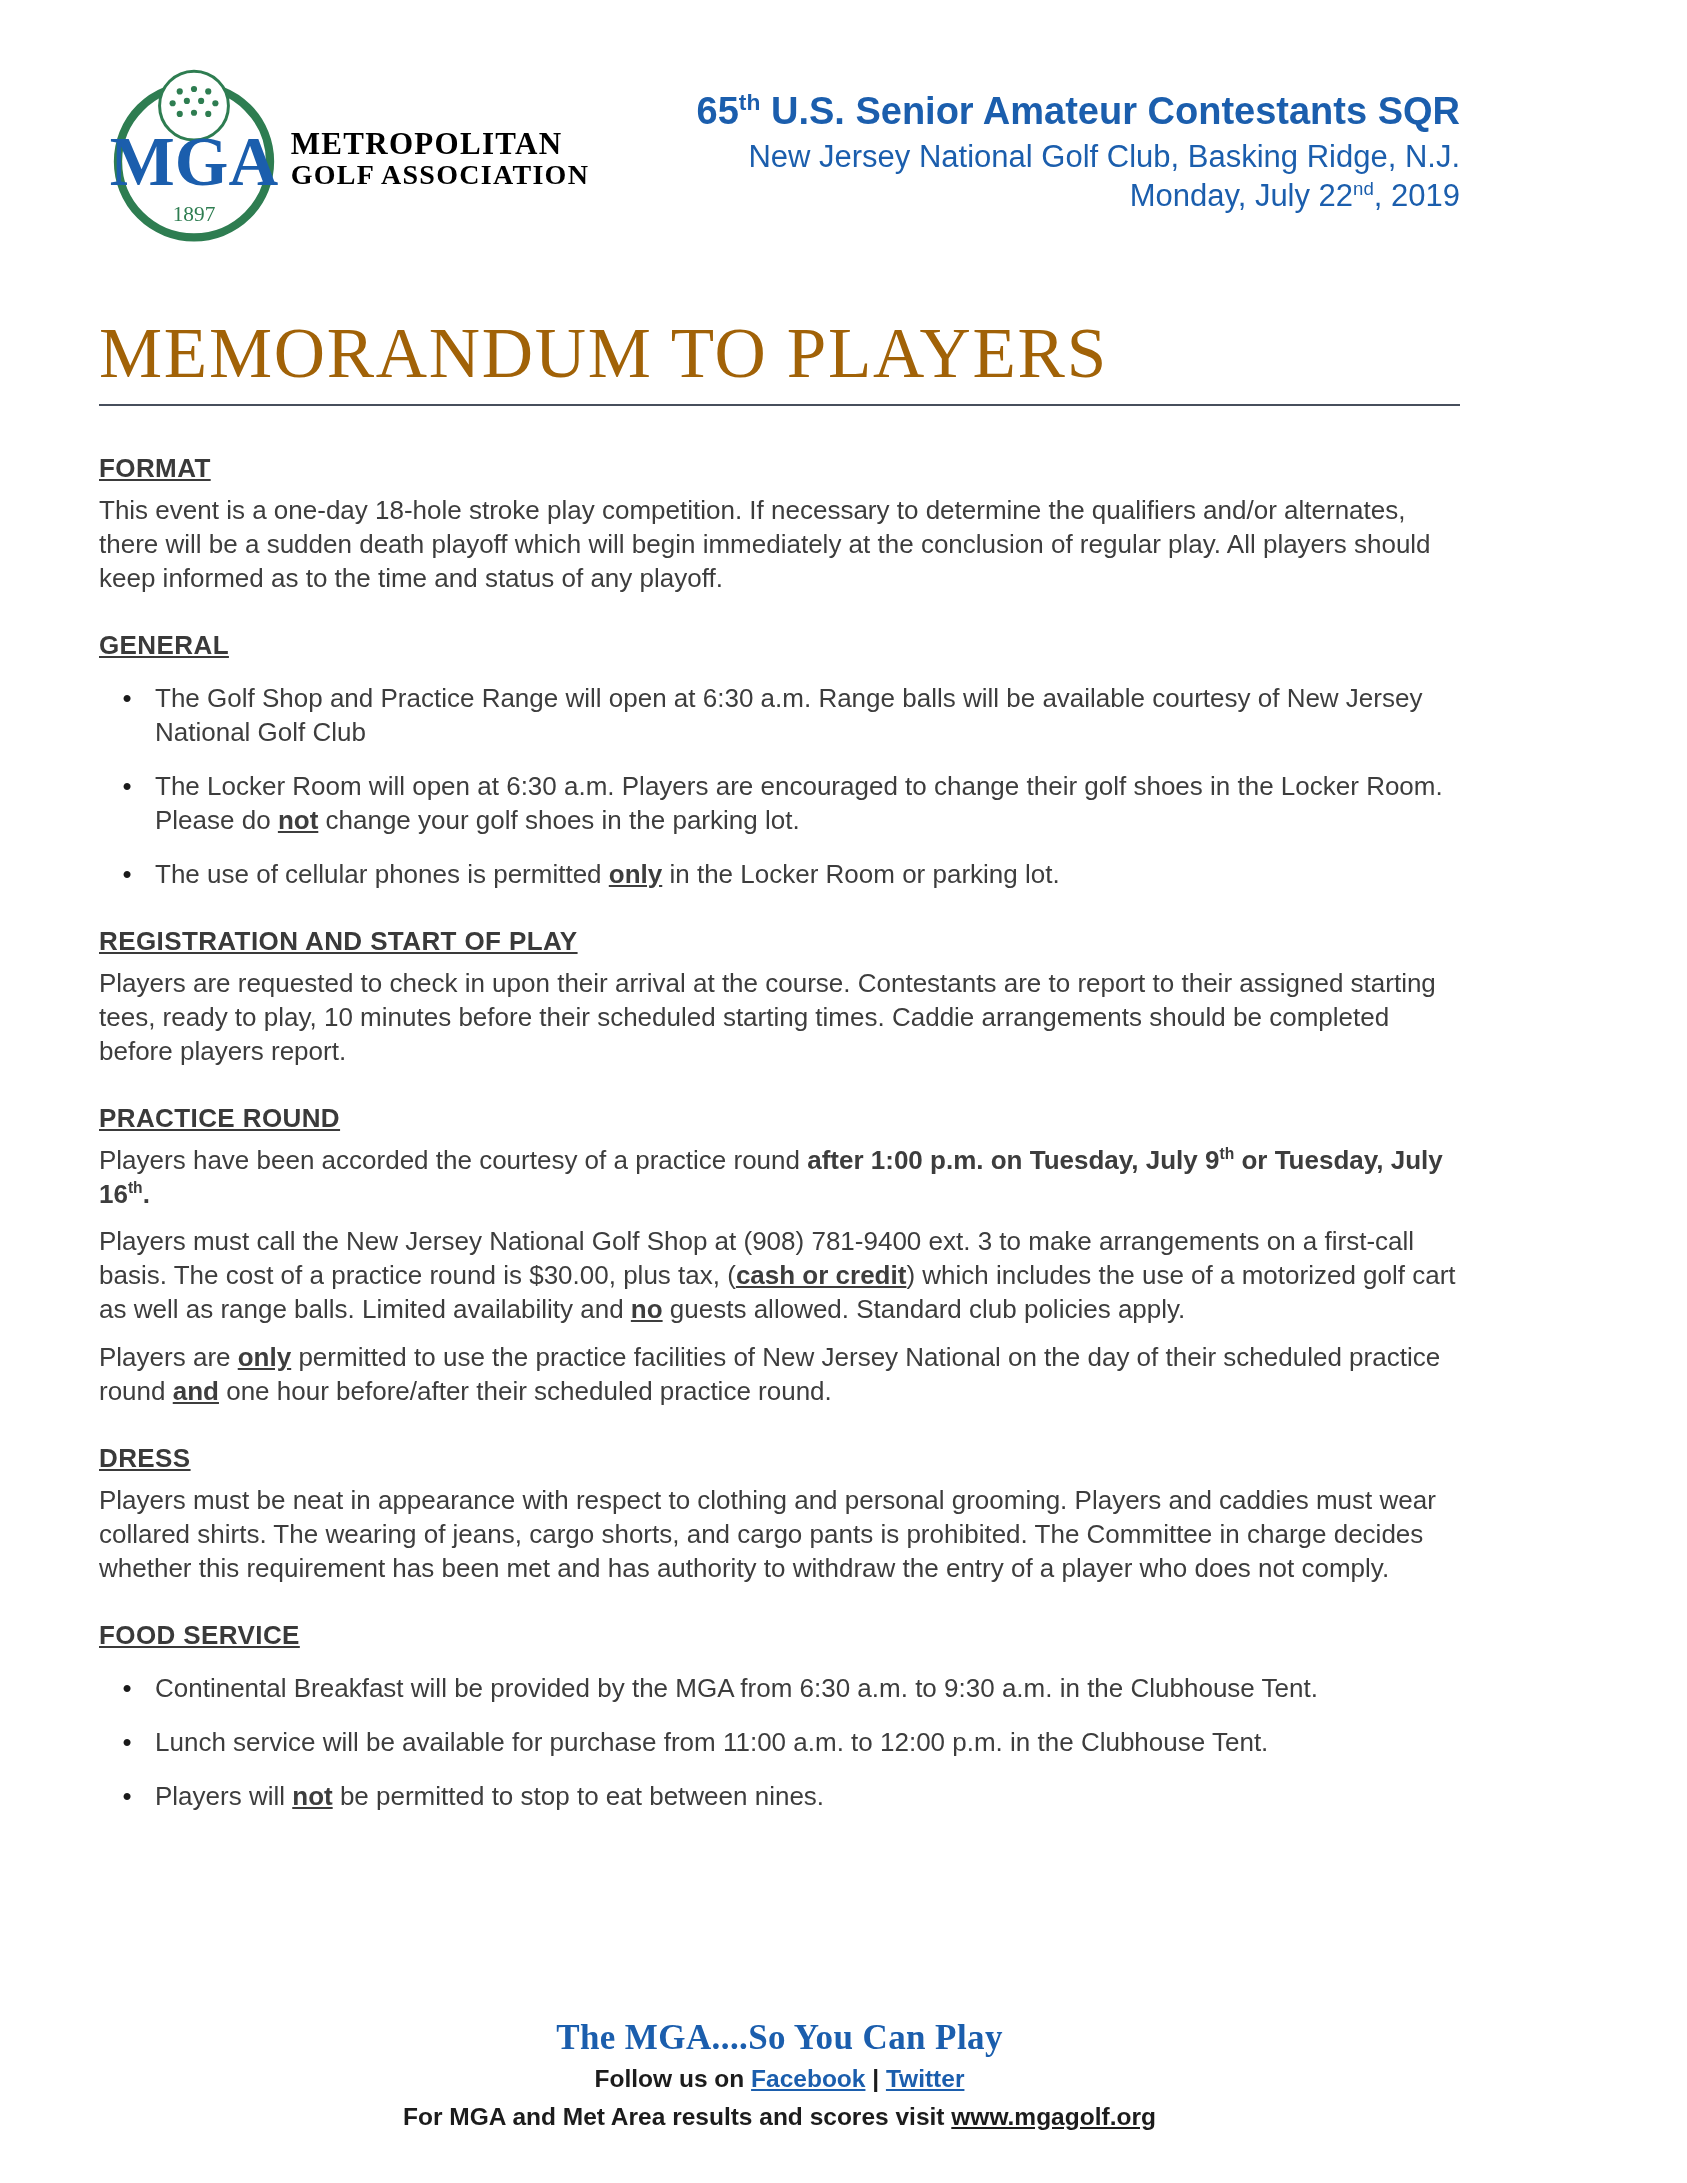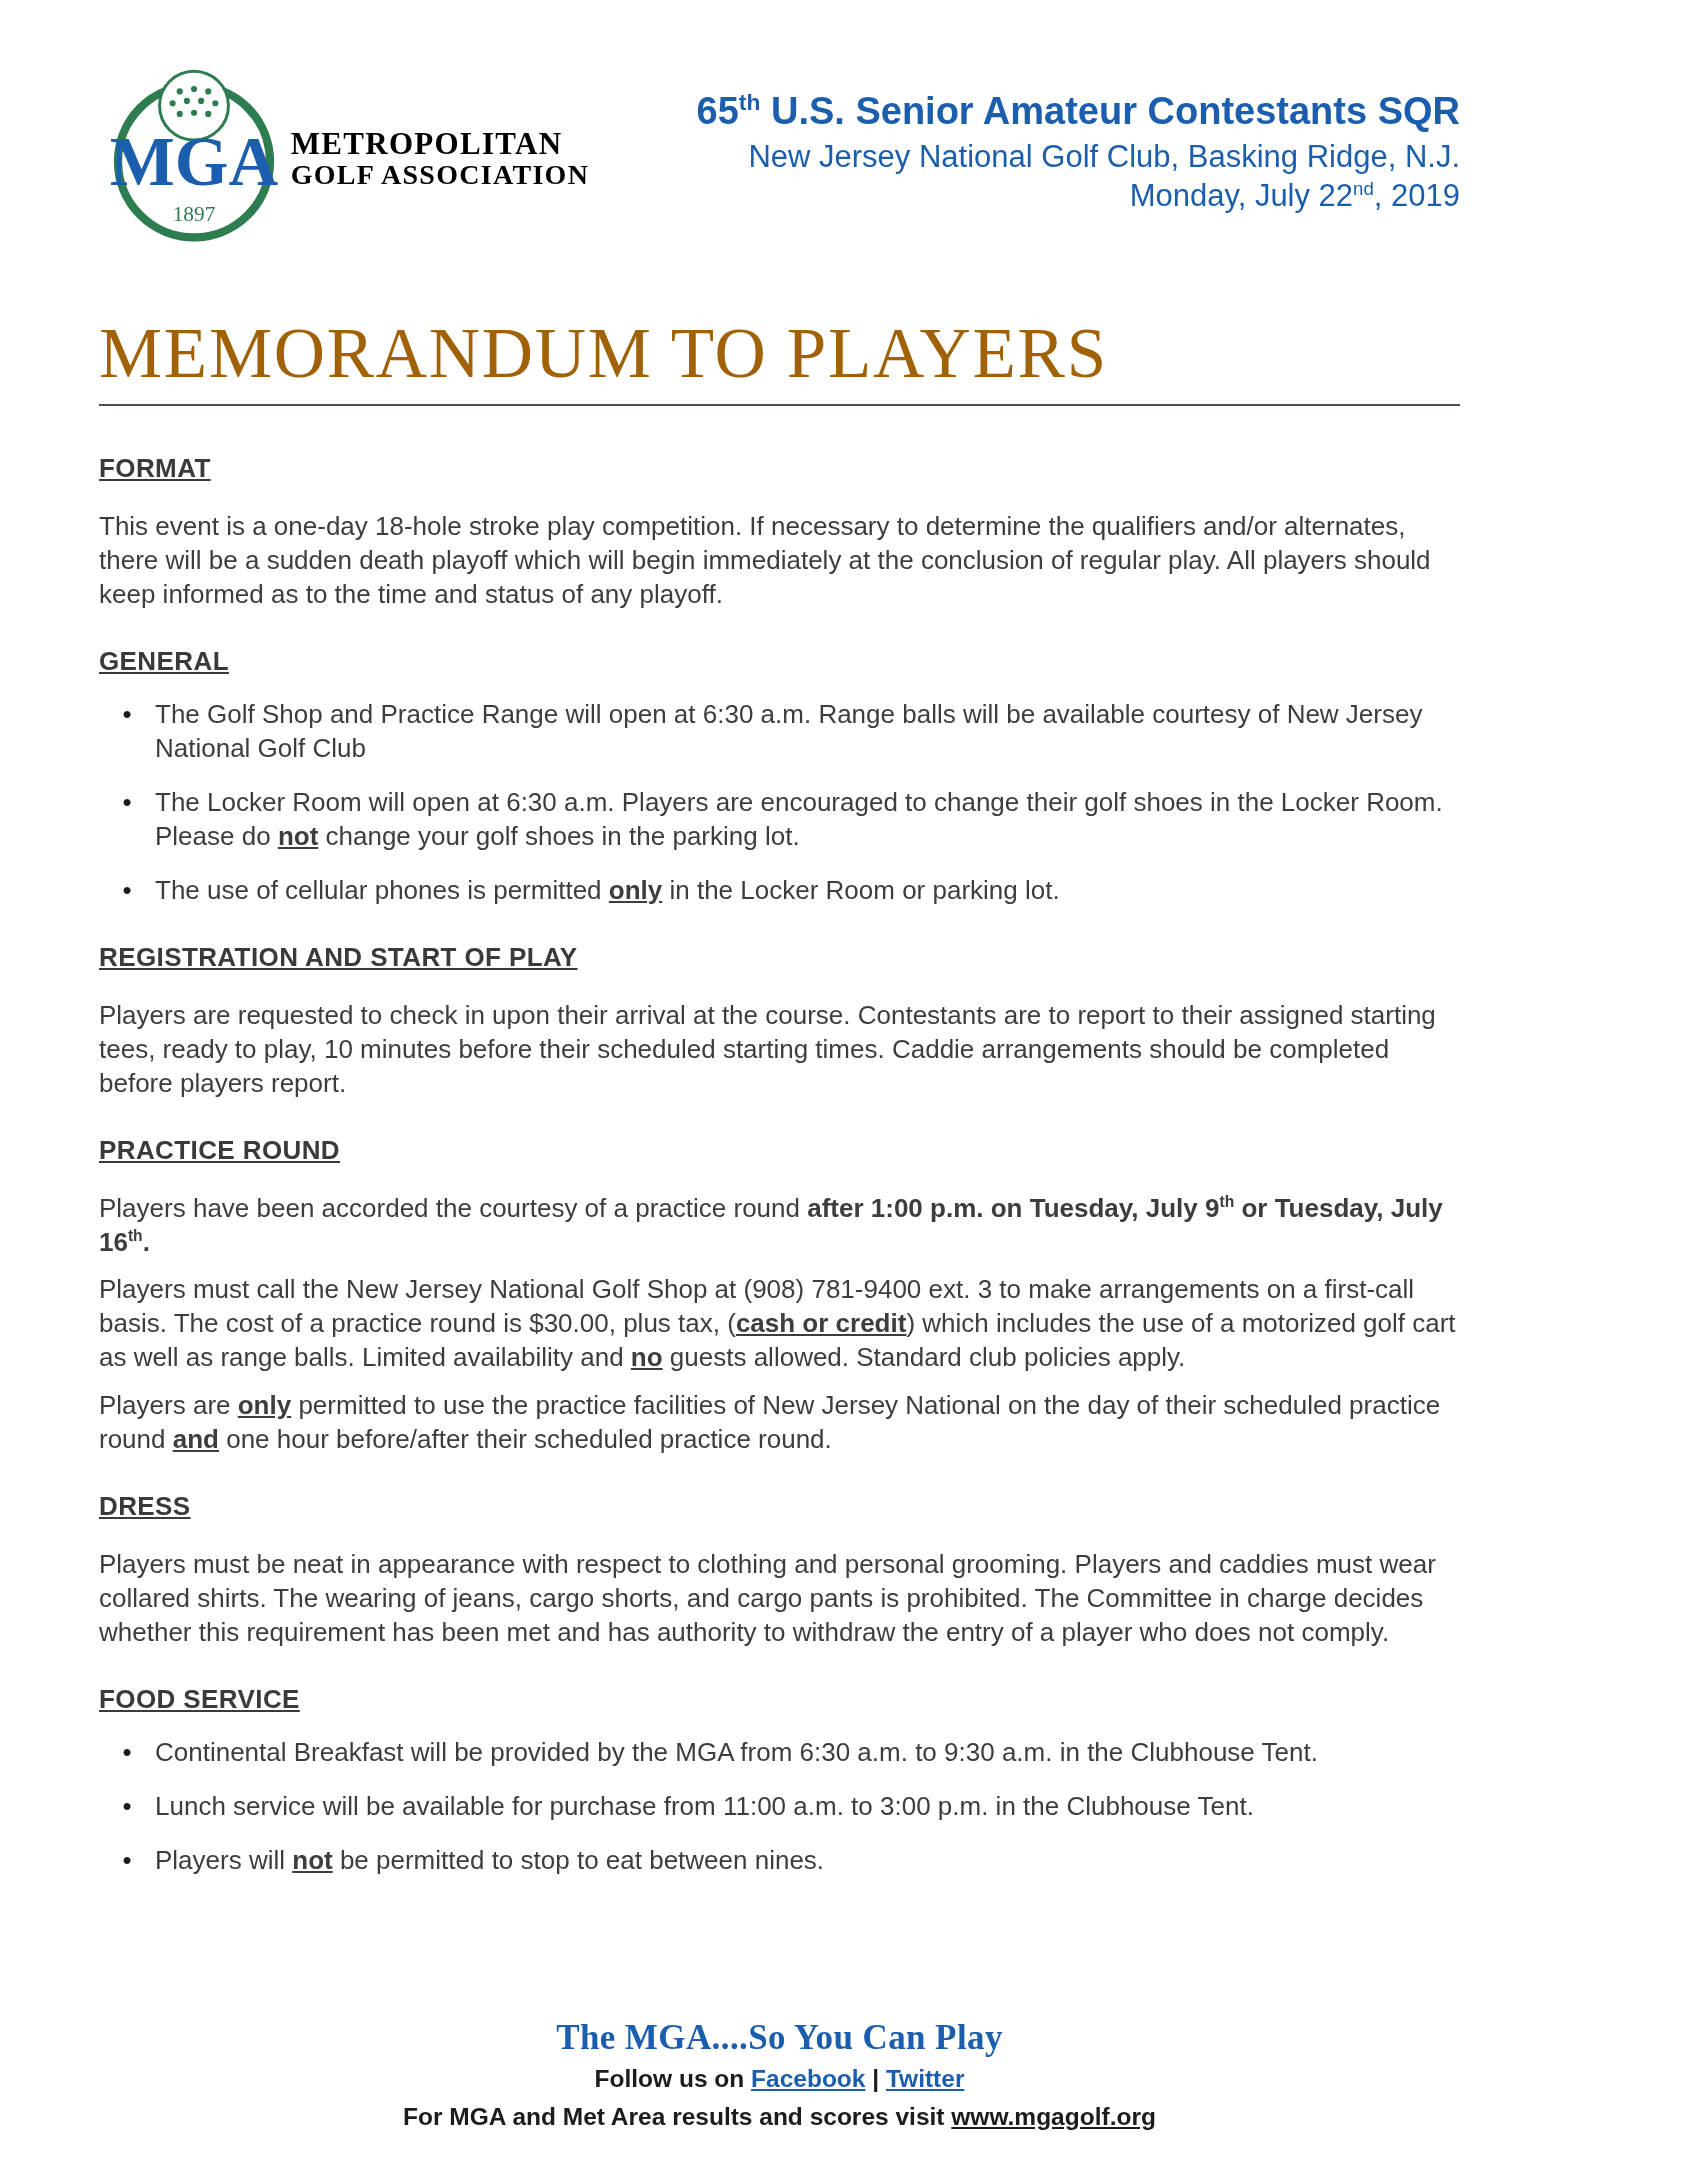--- a/index.html
+++ b/index.html
@@ -50,21 +50,21 @@
 
   
   .sections { margin-top:11.8px; }
   .section { margin-top:35px; }
   .section-heading {
     font-size:26px; font-weight:bold;
     text-decoration:underline;
     color:#3a3a3a;
     letter-spacing:0.4px;
   }
-  .para { font-size:26px; line-height:34px; margin-top:25px; }
+  .para { font-size:26px; line-height:34px; margin-top:9px; }
   .para + .para { margin-top:13.5px; }
   .bullets { list-style:none; margin-top:3.4px; }
   .bullets li {
     position:relative;
     padding-left:56px;
     font-size:26px; line-height:34px;
     margin-top:20px;
   }
   .bullets li::before {
     content:"\2022";
@@ -154,21 +154,21 @@
         <p class="para"><span>Players are </span><span class="b u">only</span><span> permitted to use the practice facilities of New Jersey National on the day of their scheduled practice round </span><span class="b u">and</span><span> one hour before/after their scheduled practice round.</span></p>
       </section>
       <section class="section">
         <h2 class="section-heading">DRESS</h2>
         <p class="para"><span>Players must be neat in appearance with respect to clothing and personal grooming. Players and caddies must wear collared shirts. The wearing of jeans, cargo shorts, and cargo pants is prohibited. The Committee in charge decides whether this requirement has been met and has authority to withdraw the entry of a player who does not comply.</span></p>
       </section>
       <section class="section">
         <h2 class="section-heading">FOOD SERVICE</h2>
         <ul class="bullets">
           <li><span>Continental Breakfast will be provided by the MGA from 6:30 a.m. to 9:30 a.m. in the Clubhouse Tent.</span></li>
-          <li><span>Lunch service will be available for purchase from 11:00 a.m. to 3:00 p.m. in the Clubhouse Tent.</span></li>
+          <li><span>Lunch service will be available for purchase from 11:00 a.m. to 12:00 p.m. in the Clubhouse Tent.</span></li>
           <li><span>Players will </span><span class="b u">not</span><span> be permitted to stop to eat between nines.</span></li>
         </ul>
       </section>
     </div>
 
   <div class="footer">
     <div class="footer-tagline">The MGA....So You Can Play</div>
     <div class="footer-line"><span>Follow us on </span><a href="#" class="inline-link u">Facebook</a><span> | </span><a href="#" class="inline-link u">Twitter</a></div>
     <div class="footer-line"><span>For MGA and Met Area results and scores visit </span><a href="#" class="inline-link plain u">www.mgagolf.org</a></div>
   </div>

